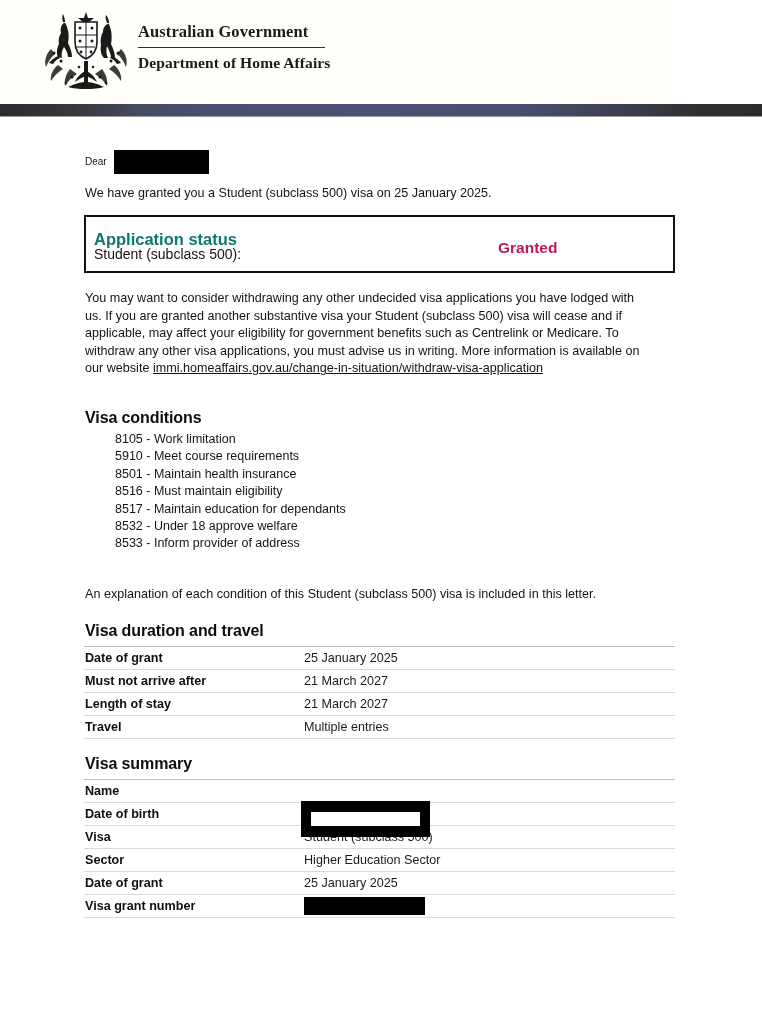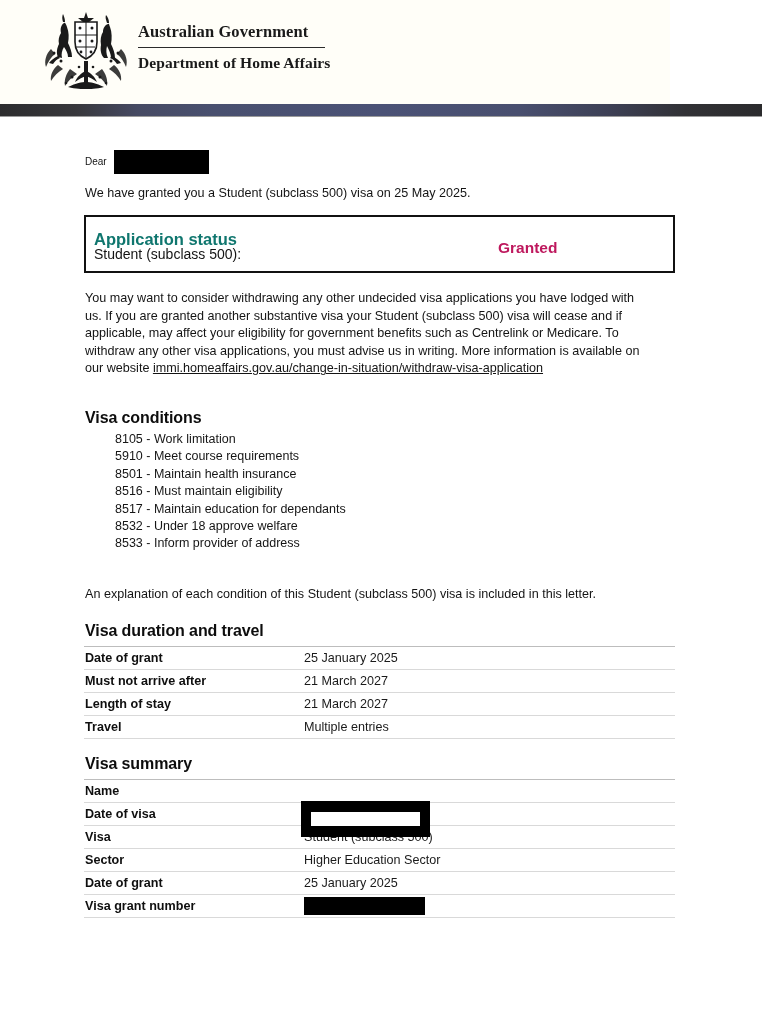--- a/index.html
+++ b/index.html
@@ -331,21 +331,21 @@
 
 <div class="band"></div>
 
 <div class="page">
 
   <div class="salutation">
     <span class="dear body-text">Dear</span>
     <span class="redaction redaction-name"></span>
   </div>
 
-  <div class="intro body-text">We have granted you a Student (subclass 500) visa on 25 May 2025.</div>
+  <div class="intro body-text">We have granted you a Student (subclass 500) visa on 25 January 2025.</div>
 
   <div class="status-box">
     <div class="status-title">Application status</div>
     <div class="status-subclass">Student (subclass 500):</div>
     <div class="status-value">Granted</div>
   </div>
 
   <div class="withdraw-para body-text">
     <span>You may want to consider withdrawing any other undecided visa applications you have lodged with us. If you are granted another substantive visa your Student (subclass 500) visa will cease and if applicable, may affect your eligibility for government benefits such as Centrelink or Medicare. To withdraw any other visa applications, you must advise us in writing. More information is available on our website </span><a class="inline-link" href="#">immi.homeaffairs.gov.au/change-in-situation/withdraw-visa-application</a>
   </div>
@@ -389,21 +389,21 @@
 
   <div class="section-heading h-summary">Visa summary</div>
 
   <table class="data-table t-summary">
     <tbody>
       <tr>
         <td class="cell-label">Name</td>
         <td class="cell-value"></td>
       </tr>
       <tr>
-        <td class="cell-label">Date of visa</td>
+        <td class="cell-label">Date of birth</td>
         <td class="cell-value"></td>
       </tr>
       <tr>
         <td class="cell-label">Visa</td>
         <td class="cell-value">Student (subclass 500)</td>
       </tr>
       <tr>
         <td class="cell-label">Sector</td>
         <td class="cell-value">Higher Education Sector</td>
       </tr>

